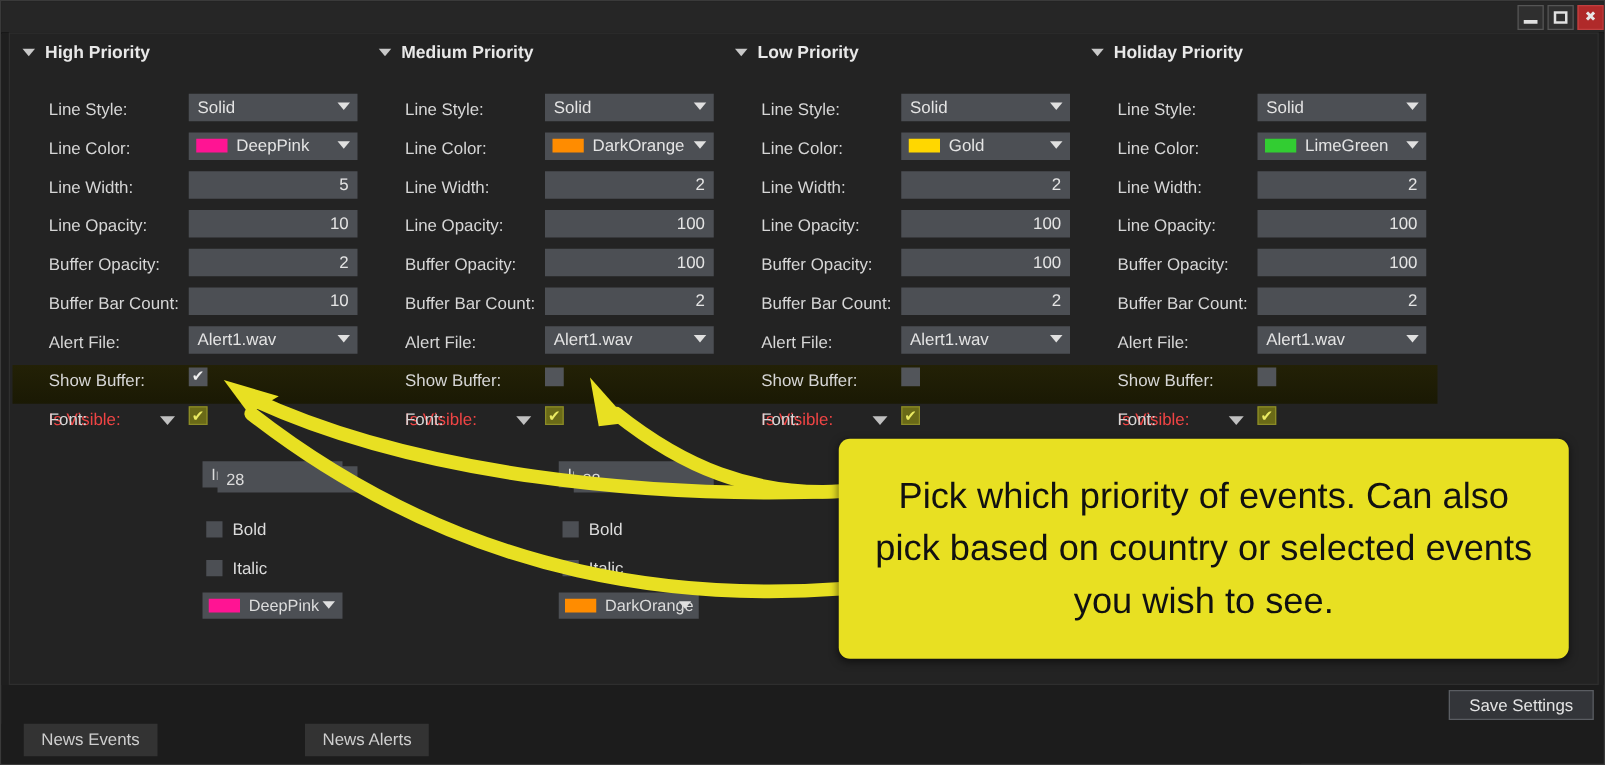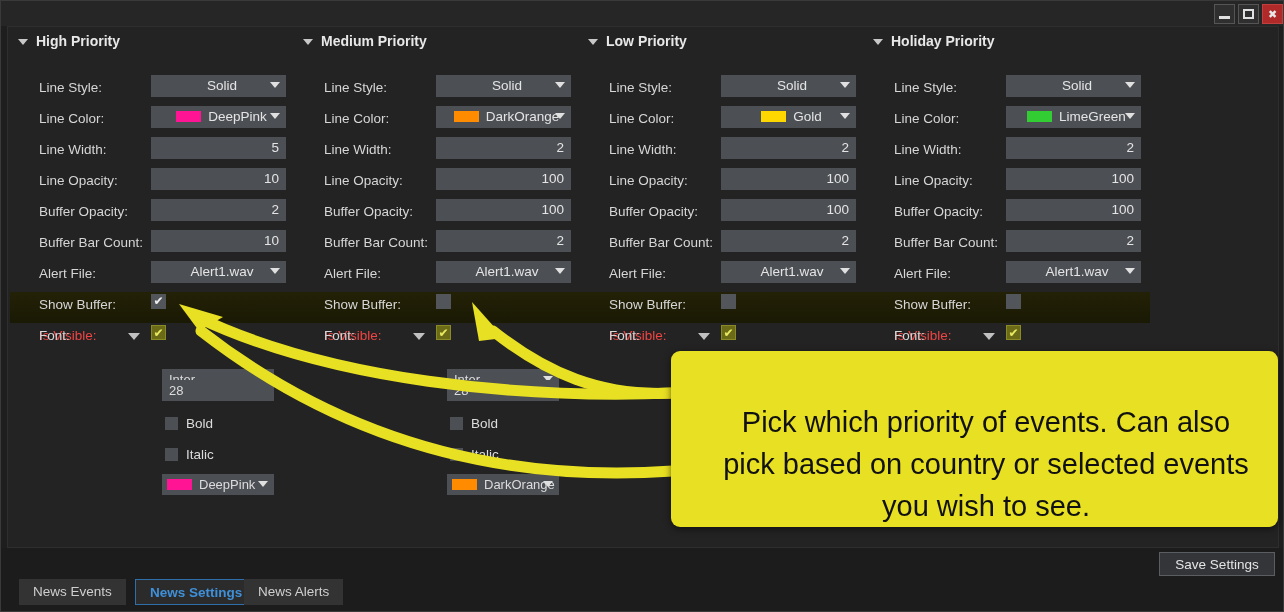--- a/index.html
+++ b/index.html
@@ -111,21 +111,20 @@
     font-size: 13.5px;
     white-space: nowrap;
   }
   .ctrl {
     position: absolute; left: 141px; top: 0;
     width: 135px; height: 22px;
     background: #4c4f54;
     color: #e4e4e4;
     font-size: 13.5px;
     box-sizing: border-box;
-    text-align: center;
   }
   .ctrl.select {
     padding-left: 7px; line-height: 22px;
   }
   .ctrl .chev {
     position: absolute; right: 6px; top: 7px;
     width: 0; height: 0;
     border-left: 5px solid transparent;
     border-right: 5px solid transparent;
     border-top: 6px solid #e0e0e0;
@@ -199,21 +198,21 @@
     box-sizing: border-box;
   }
   .fld .chev {
     position: absolute; right: 6px; top: 7px;
     width: 0; height: 0;
     border-left: 5px solid transparent;
     border-right: 5px solid transparent;
     border-top: 6px solid #e0e0e0;
   }
   .fld.name { top: 0; margin-top: 20px; }
-  .fld.size { top: 31px; }
+  .fld.size { top: 24px; margin-left: 12px; }
   .cbx-row { position: absolute; left: 152px; }
   .cbx-row.bold { top: 66px; }
   .cbx-row.italic { top: 97px; }
   .cbx-row .box {
     position: absolute; left: 3px; top: 2px;
     width: 13px; height: 13px;
     background: #4c4f54;
   }
   .cbx-row .txt {
     position: absolute; left: 24px; top: 0;
@@ -226,24 +225,23 @@
   }
 
   
   .callout {
     position: absolute;
     left: 670px; top: 350px;
     width: 584px; height: 176px;
     background: #e8e022;
     border-radius: 9px;
     box-shadow: 0 2px 7px rgba(0,0,0,.55);
-    display: flex; align-items: flex-end; justify-content: center;
+    display: flex; align-items: center; justify-content: center;
     text-align: center;
     z-index: 40;
-    padding-left: 23px;
   }
   .callout span {
     color: #111;
     font-size: 29px;
     line-height: 42px;
     padding: 0 22px;
     font-family: "Liberation Sans", sans-serif;
   }
 
   .arrows {
@@ -592,17 +590,16 @@
   </svg>
 
   <div class="callout">
     <span>Pick which priority of events.  Can also pick based on country or selected events you wish to see.</span>
   </div>
 
   <div class="save-btn">Save Settings</div>
 
   <div class="tabstrip">
     <div class="tab" style="left:18px;">News Events</div>
-    <div class="tab active" style="left:134px;">News Settings</div>
     <div class="tab" style="left:243px;">News Alerts</div>
   </div>
 
 </div>
 
 </body></html>

